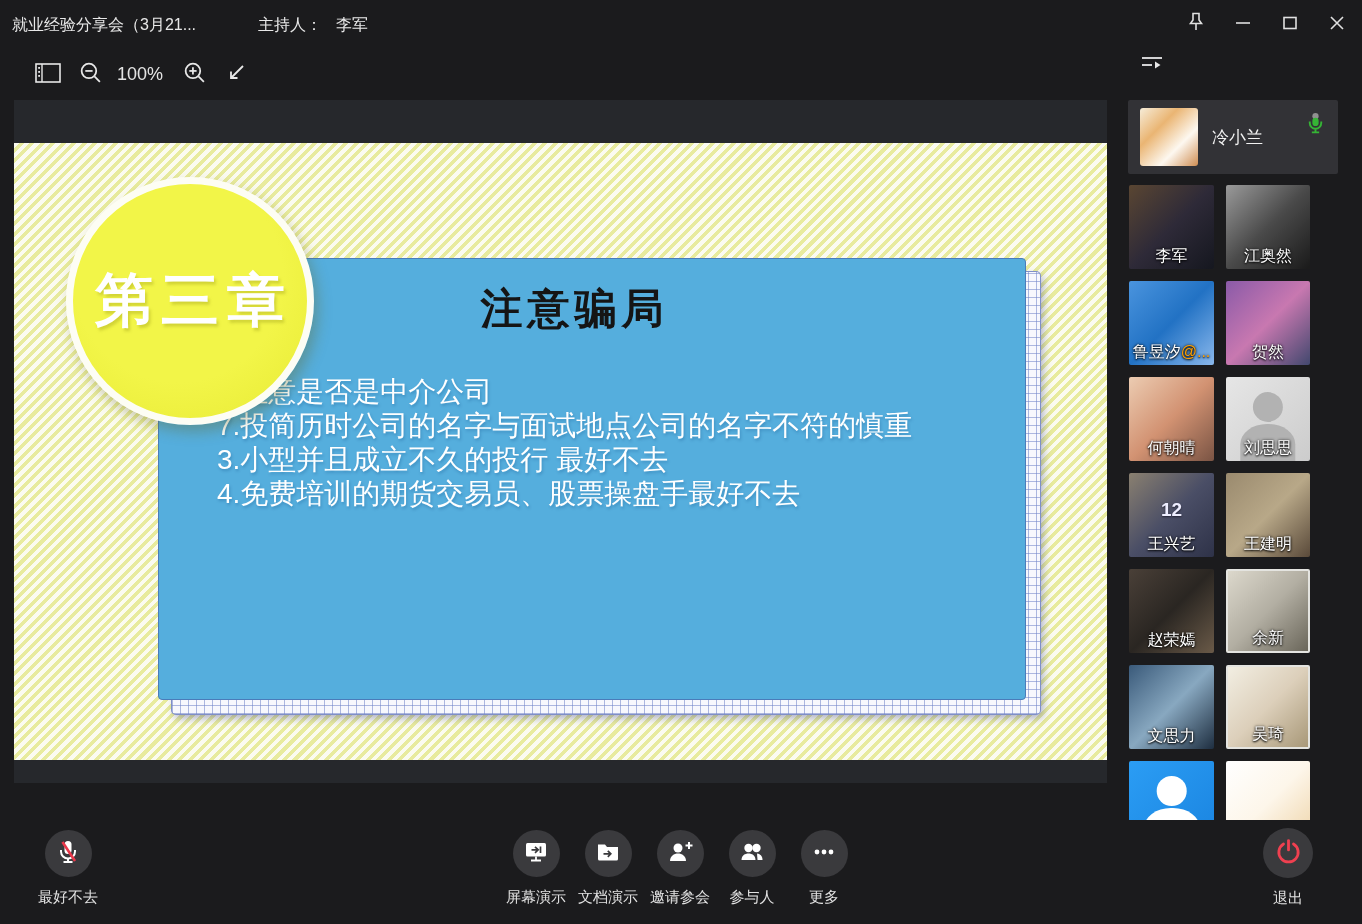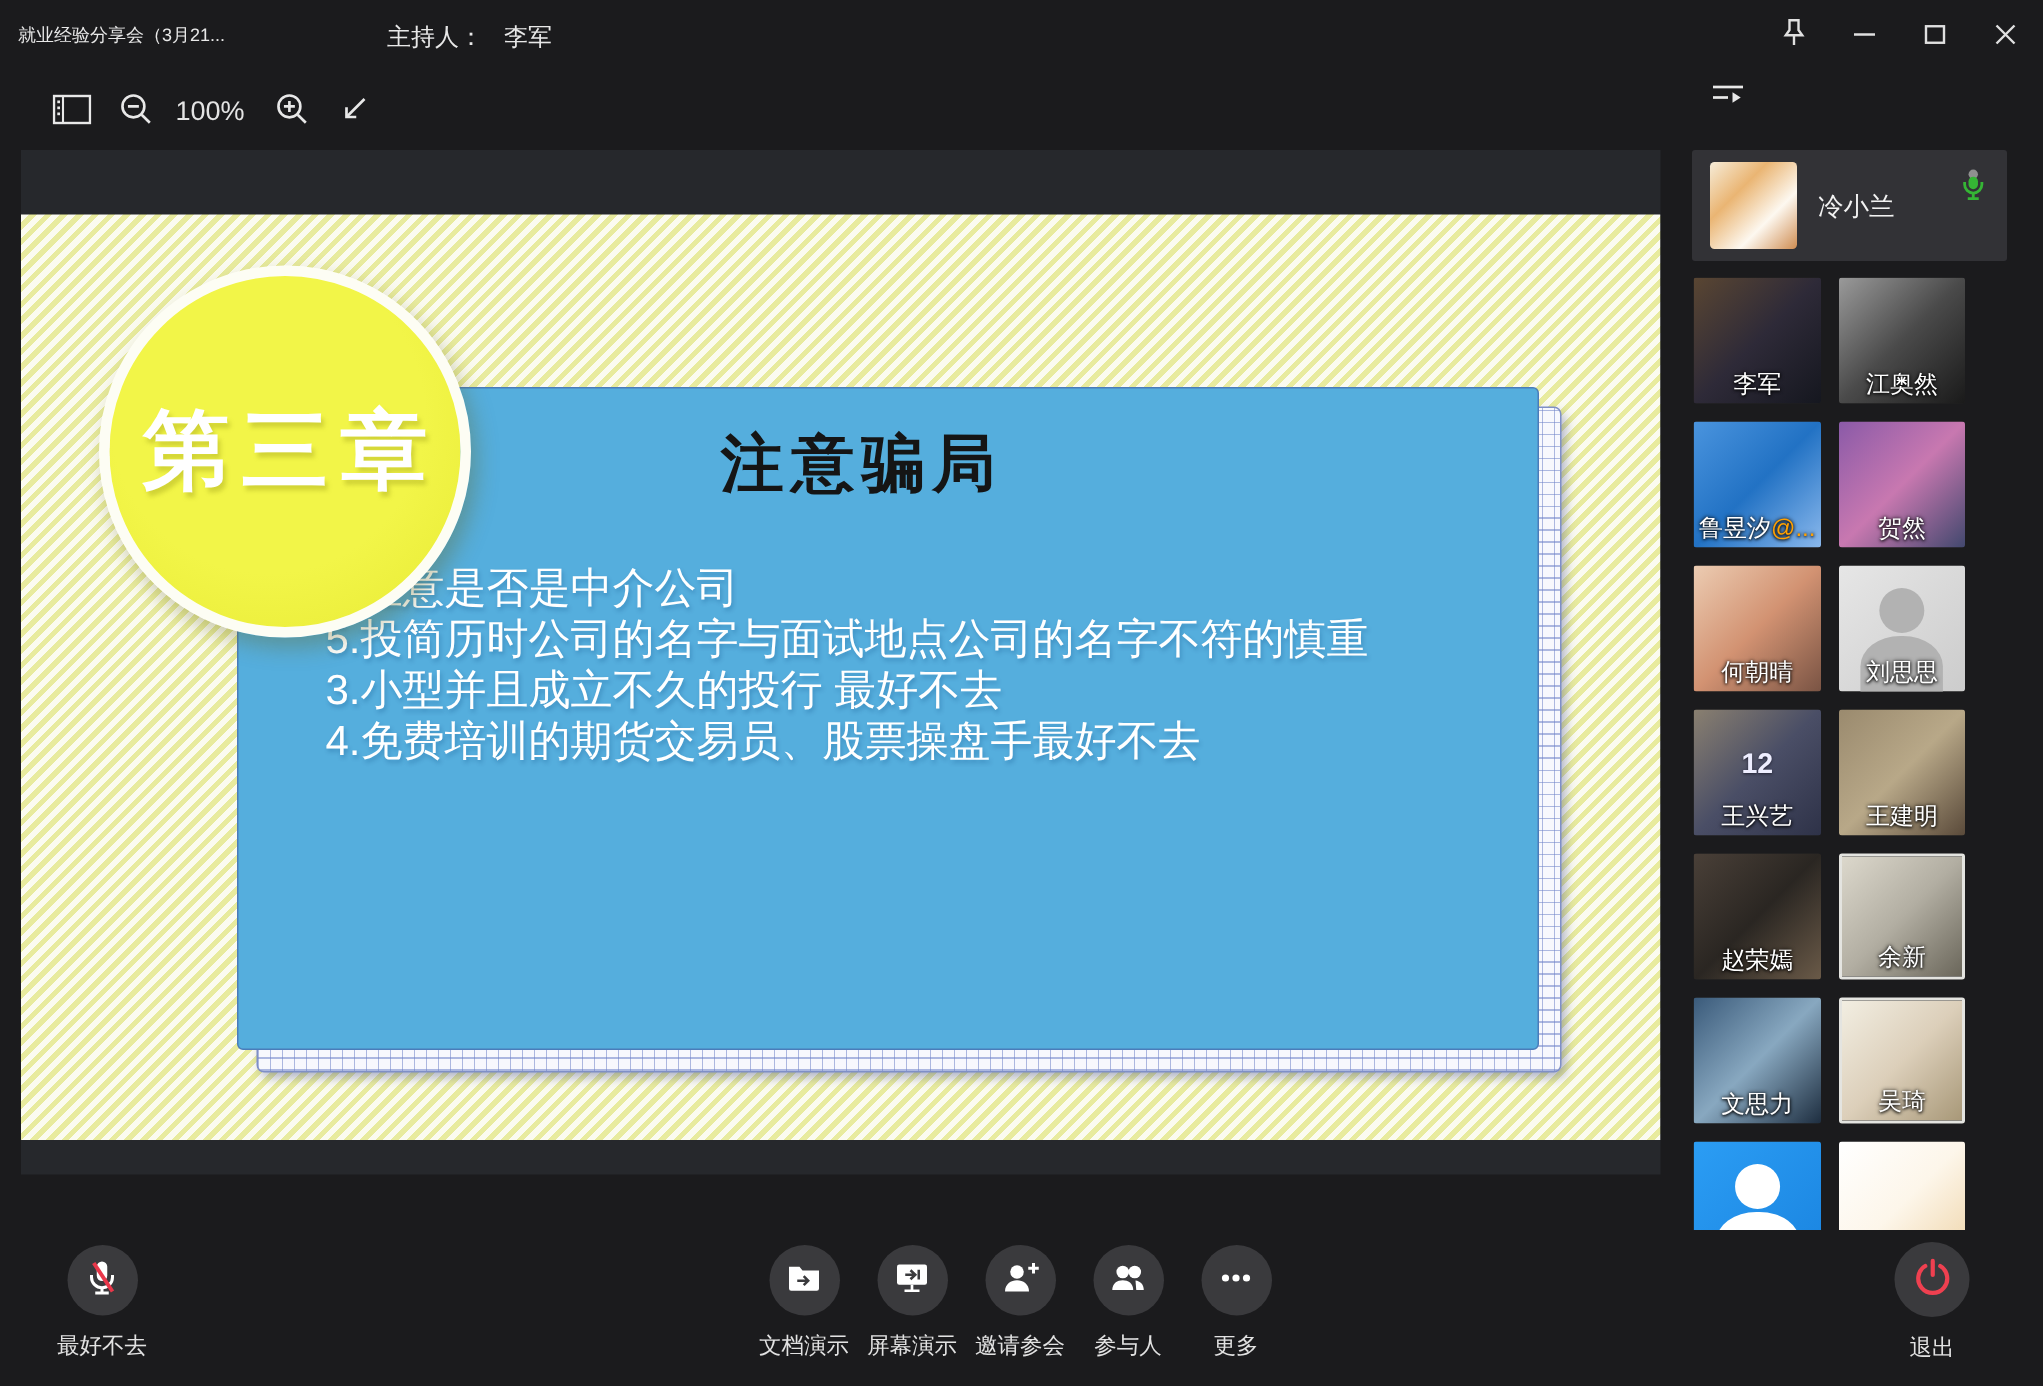--- a/index.html
+++ b/index.html
@@ -4,21 +4,21 @@
 <style>
   * { margin:0; padding:0; box-sizing:border-box; }
   html,body { width:1362px; height:924px; }
   body {
     position:relative; overflow:hidden;
     background:#1b1b1d; color:#e8e8e8;
     font-family:"Liberation Sans", sans-serif;
   }
   
   .titlebar { position:absolute; left:0; top:0; right:0; height:48px; }
-  .meeting-title { position:absolute; left:12px; top:15px; font-size:12px; white-space:nowrap; }
+  .meeting-title { position:absolute; left:12px; top:15px; font-size:16px; white-space:nowrap; }
   .host-info { position:absolute; left:258px; top:15px; font-size:16px; display:flex; gap:14px; white-space:nowrap; }
   .center-title { position:absolute; left:50%; top:15px; transform:translateX(-50%); font-size:16px; display:flex; gap:12px; white-space:nowrap; }
   .win-controls { position:absolute; right:2px; top:0; height:48px; display:flex; }
   .win-btn { width:47px; height:48px; background:none; border:none; display:flex; align-items:center; justify-content:center; cursor:pointer; }
   
   .view-toolbar { position:absolute; left:16px; top:48px; height:52px; width:1120px; }
   .vt-btn { position:absolute; top:0; height:52px; width:40px; background:none; border:none; display:flex; align-items:center; justify-content:center; cursor:pointer; }
   .zoom-level { position:absolute; left:96px; top:16px; width:56px; text-align:center; font-size:18px; color:#e4e4e4; }
   .collapse-btn { position:absolute; left:1136px; top:50px; width:32px; height:30px; background:none; border:none; display:flex; align-items:center; justify-content:center; cursor:pointer; }
   
@@ -169,21 +169,21 @@
 <main class="viewport">
   <div class="slide">
     <div class="chapter-circle">
       <span class="chapter-text">第三章</span>
     </div>
     <div class="paper"></div>
     <div class="blue-box">
       <h1 class="slide-title">注意骗局</h1>
       <div class="bullets" id="bullets">
           <div>1.注意是否是中介公司</div>
-          <div>5.投简历时公司的名字与面试地点公司的名字不符的慎重</div>
+          <div>7.投简历时公司的名字与面试地点公司的名字不符的慎重</div>
           <div>3.小型并且成立不久的投行  最好不去</div>
           <div>4.免费培训的期货交易员、股票操盘手最好不去</div>
         </div>
     </div>
   </div>
 </main>
 
 <aside>
   <div class="featured-tile">
     <div class="featured-avatar" id="featured-avatar" style="background: linear-gradient(135deg, rgb(246, 236, 216), rgb(234, 181, 115), rgb(253, 248, 240), rgb(207, 141, 82));"></div>
@@ -269,35 +269,35 @@
           </svg>
     </span>
       </button>
     <span class="blabel">最好不去</span>
   </div>
 
   <div class="center-actions" id="center-actions">
       <div class="baction">
         <button class="circle-btn">
           <span><svg width="26" height="26" viewBox="0 0 26 26">
-              <path d="M3 5.5 h7 l2 2.5 h11 v12 a1.5 1.5 0 0 1 -1.5 1.5 h-17 a1.5 1.5 0 0 1 -1.5 -1.5 z" fill="#fff"></path>
-              <path d="M8.5 14.8 h7 M12.8 11.8 l3 3 -3 3" stroke="#3a3a3d" stroke-width="1.7" fill="none"></path>
-            </svg></span>
-        </button>
-        <span class="blabel">文档演示</span>
-      </div>
-      <div class="baction">
-        <button class="circle-btn">
-          <span><svg width="26" height="26" viewBox="0 0 26 26">
               <rect x="3" y="4" width="20" height="13.5" rx="1.5" fill="#fff"></rect>
               <path d="M8.5 10.8 h6 M12 7.8 l3.2 3 -3.2 3 M17.5 7.5 v6.5" stroke="#3a3a3d" stroke-width="1.7" fill="none"></path>
               <path d="M13 17.5 v3.5 M8 21.5 h10" stroke="#fff" stroke-width="1.8"></path>
             </svg></span>
         </button>
         <span class="blabel">屏幕演示</span>
+      </div>
+      <div class="baction">
+        <button class="circle-btn">
+          <span><svg width="26" height="26" viewBox="0 0 26 26">
+              <path d="M3 5.5 h7 l2 2.5 h11 v12 a1.5 1.5 0 0 1 -1.5 1.5 h-17 a1.5 1.5 0 0 1 -1.5 -1.5 z" fill="#fff"></path>
+              <path d="M8.5 14.8 h7 M12.8 11.8 l3 3 -3 3" stroke="#3a3a3d" stroke-width="1.7" fill="none"></path>
+            </svg></span>
+        </button>
+        <span class="blabel">文档演示</span>
       </div>
       <div class="baction">
         <button class="circle-btn">
           <span><svg width="26" height="26" viewBox="0 0 26 26">
               <circle cx="11" cy="9" r="4.5" fill="#fff"></circle>
               <path d="M3 22 c0-5 4-7.5 8-7.5 s8 2.5 8 7.5 z" fill="#fff"></path>
               <path d="M18.5 6.5 h7 M22 3 v7" stroke="#fff" stroke-width="2"></path>
             </svg></span>
         </button>
         <span class="blabel">邀请参会</span>

